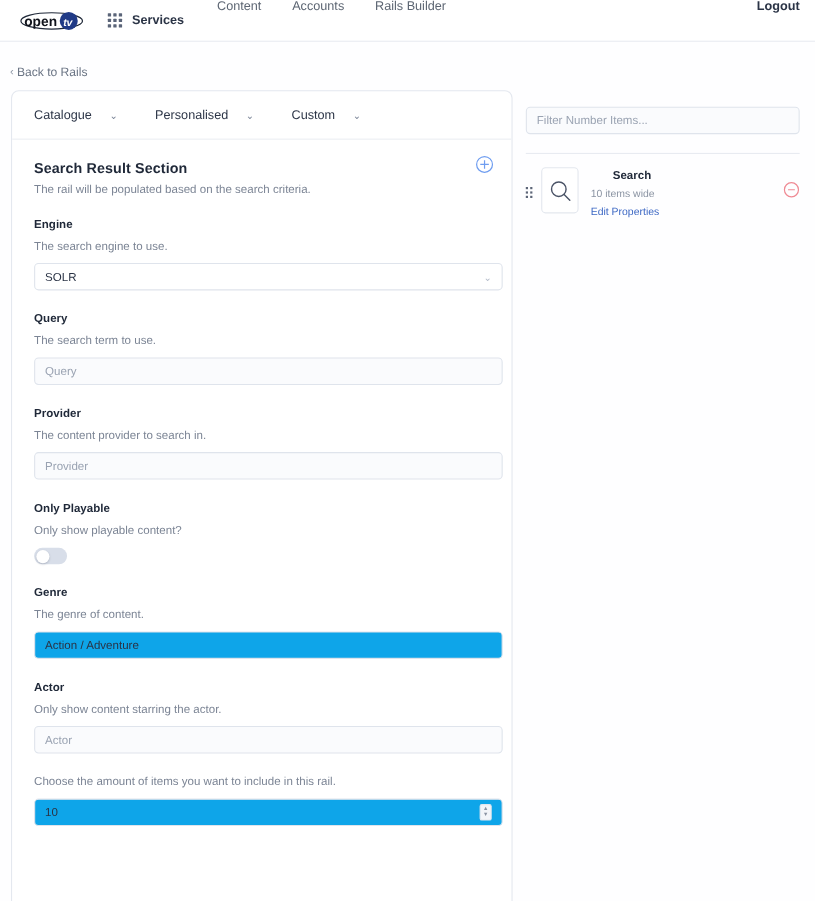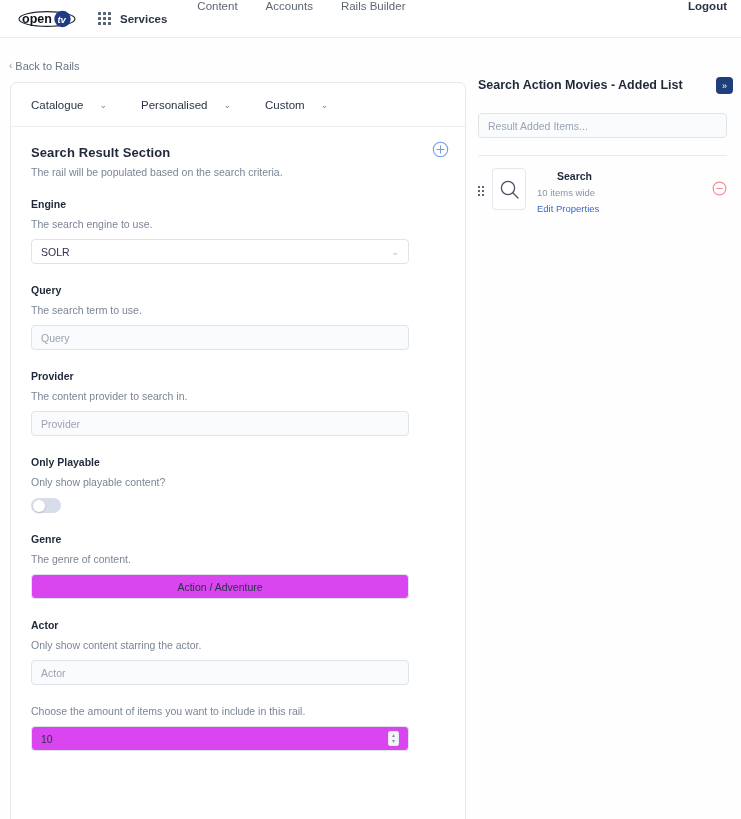--- a/index.html
+++ b/index.html
@@ -85,33 +85,33 @@
     width: 17px; height: 17px; cursor: pointer;
   }
 
   .field { margin-top: 20px; }
   .field-label { font-size: 10.5px; font-weight: bold; color: #1f2838; }
   .field-desc { font-size: 10.5px; color: #7c8595; margin-top: 8px; }
 
   .control {
     margin-top: 9px;
     height: 25px;
-    width: 378px;
+    width: 426px;
     border: 1px solid #dfe4ec;
     border-radius: 4px;
     background: #fafbfd;
     display: flex;
     align-items: center;
     padding: 0 9px;
     font-size: 10.5px;
   }
   .control.select { background: #ffffff; justify-content: space-between; }
   .control.value { color: #2a3345; }
   .control.placeholder { color: #9aa3b2; }
-  .control.filled { background: #d946ef; color: #2a3345; justify-content: center; }
+  .control.filled { background: #0ea5e9; color: #2a3345; }
 
   .sel-caret { color: #b3bbc9; font-size: 9px; }
 
   .spinner {
     width: 11px; height: 15px;
     border: 1px solid #e3e7ee; border-radius: 2px;
     background: #f3f5f9;
     display: flex; flex-direction: column; align-items: center; justify-content: center;
     gap: 1px; margin-left: auto;
   }
@@ -314,29 +314,23 @@
             <span class="spin-dn">▾</span>
           </span>
         </div>
       </div>
 
     </div>
   </div>
 
   <div class="right-panel">
 
-    <div class="rp-head">
-      <div class="rp-title">Search Action Movies - Added List</div>
-      <div class="rp-collapse">
-        <span>»</span>
-      </div>
-    </div>
 
     <div class="rp-filter">
-      <span>Result Added Items...</span>
+      <span>Filter Number Items...</span>
     </div>
 
     <div class="rp-divider"></div>
 
     <div class="added-item">
 
       <span class="drag-handle">
         <i></i>
           <i></i>
           <i></i>

